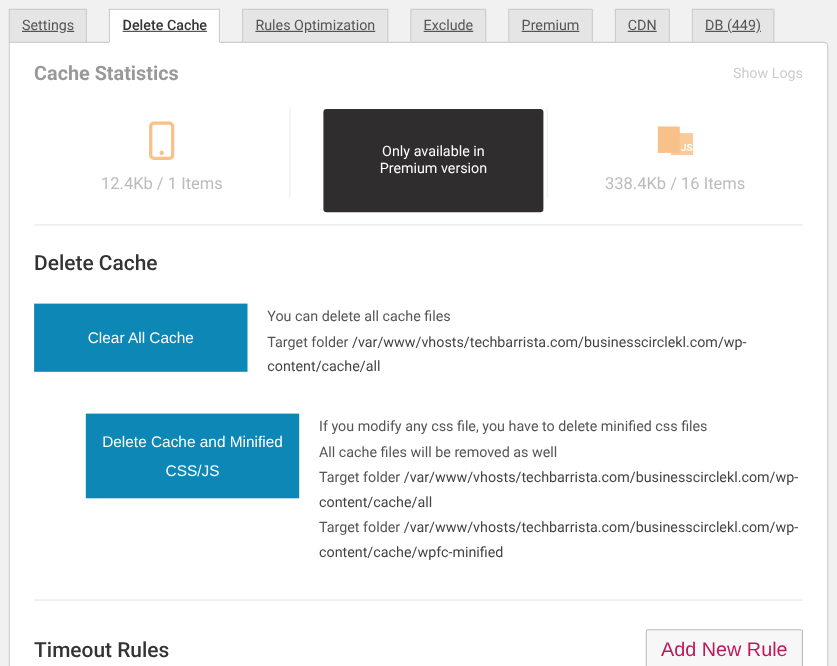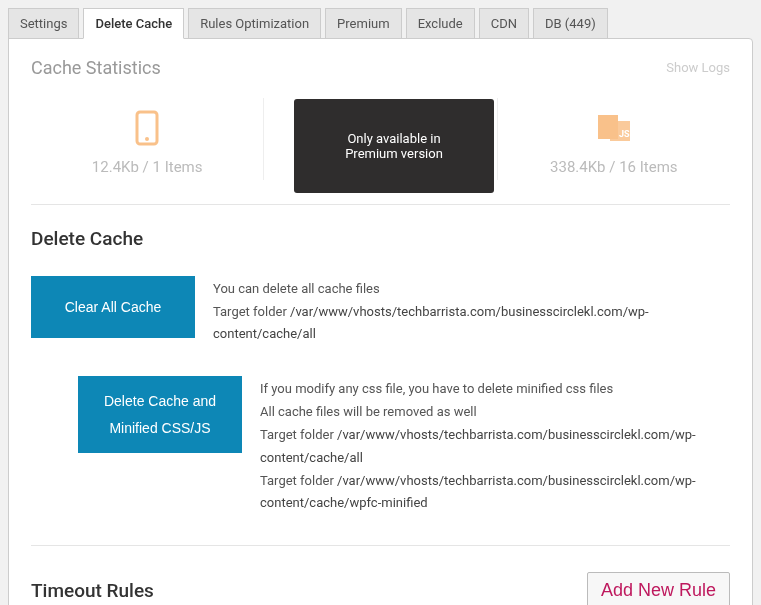--- a/index.html
+++ b/index.html
@@ -5,24 +5,25 @@
     * { box-sizing: border-box; margin: 0; padding: 0; }
     body {
       font-family: -apple-system, BlinkMacSystemFont, "Segoe UI", Roboto, sans-serif;
       background: #f1f1f1;
       padding: 8px;
       width: 761px;
       color: #444;
     }
     .tabs {
       display: flex;
-      gap: 0;
+      gap: 16px;
       margin-bottom: -1px;
       position: relative;
       z-index: 2;
+      text-decoration: underline;
     }
     .tab {
       background: #e5e5e5;
       border: 1px solid #ccc;
       padding: 7px 11px;
       font-size: 13px;
       color: #555;
       cursor: pointer;
       margin-right: 4px;
       border-bottom: 1px solid #ccc;
@@ -43,21 +44,21 @@
     }
     .panel-header {
       display: flex;
       justify-content: space-between;
       align-items: center;
       margin-bottom: 12px;
     }
     .stats-title {
       color: #999;
       font-size: 18px;
-      font-weight: 400;
+      font-weight: 700;
     }
     .show-logs {
       color: #ccc;
       font-size: 13px;
       cursor: pointer;
     }
     .tooltip {
       position: absolute;
       top: 60px;
       left: 285px;
@@ -104,21 +105,21 @@
     .action-row {
       display: flex;
       gap: 18px;
       margin-bottom: 30px;
       align-items: flex-start;
     }
     .blue-btn {
       background: #0d87b6;
       color: #fff;
       border: none;
-      width: 164px;
+      width: 194px;
       min-height: 62px;
       font-size: 14px;
       cursor: pointer;
       text-align: center;
       padding: 12px 10px;
       line-height: 1.9;
       flex-shrink: 0;
     }
     .blue-btn.tall { min-height: 76px; margin-left: 47px; }
     .action-desc {
@@ -150,22 +151,22 @@
       border-radius: 2px;
     }
   </style>
 </head>
 <body>
 
 <div class="tabs">
   <div class="tab">Settings</div>
   <div class="tab active">Delete Cache</div>
   <div class="tab">Rules Optimization</div>
+  <div class="tab">Exclude</div>
   <div class="tab">Premium</div>
-  <div class="tab">Exclude</div>
   <div class="tab">CDN</div>
   <div class="tab">DB (449)</div>
 </div>
 
 <div class="panel">
 
   <div class="panel-header">
     <div class="stats-title">Cache Statistics</div>
     <div class="show-logs">Show Logs</div>
   </div>

